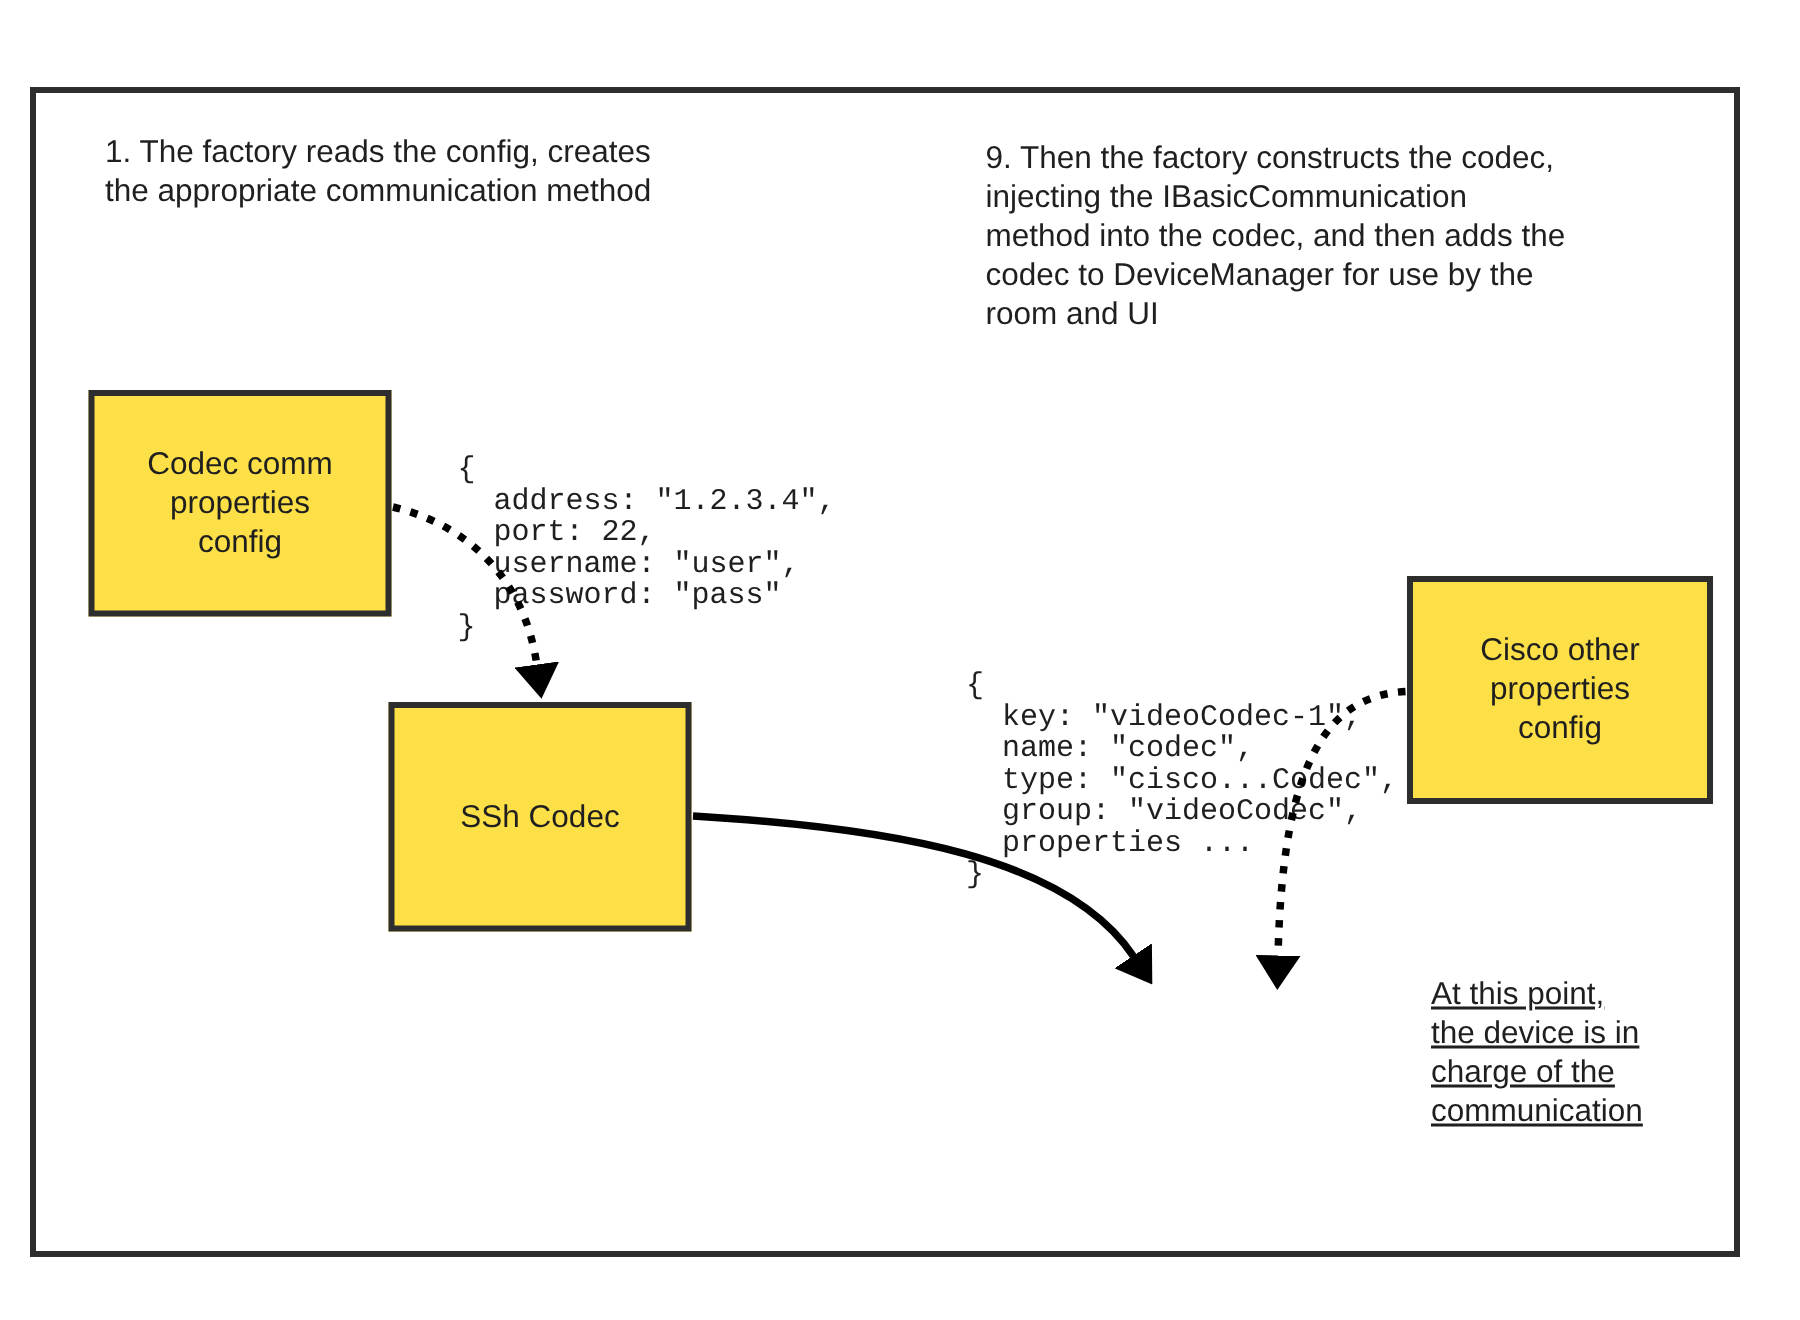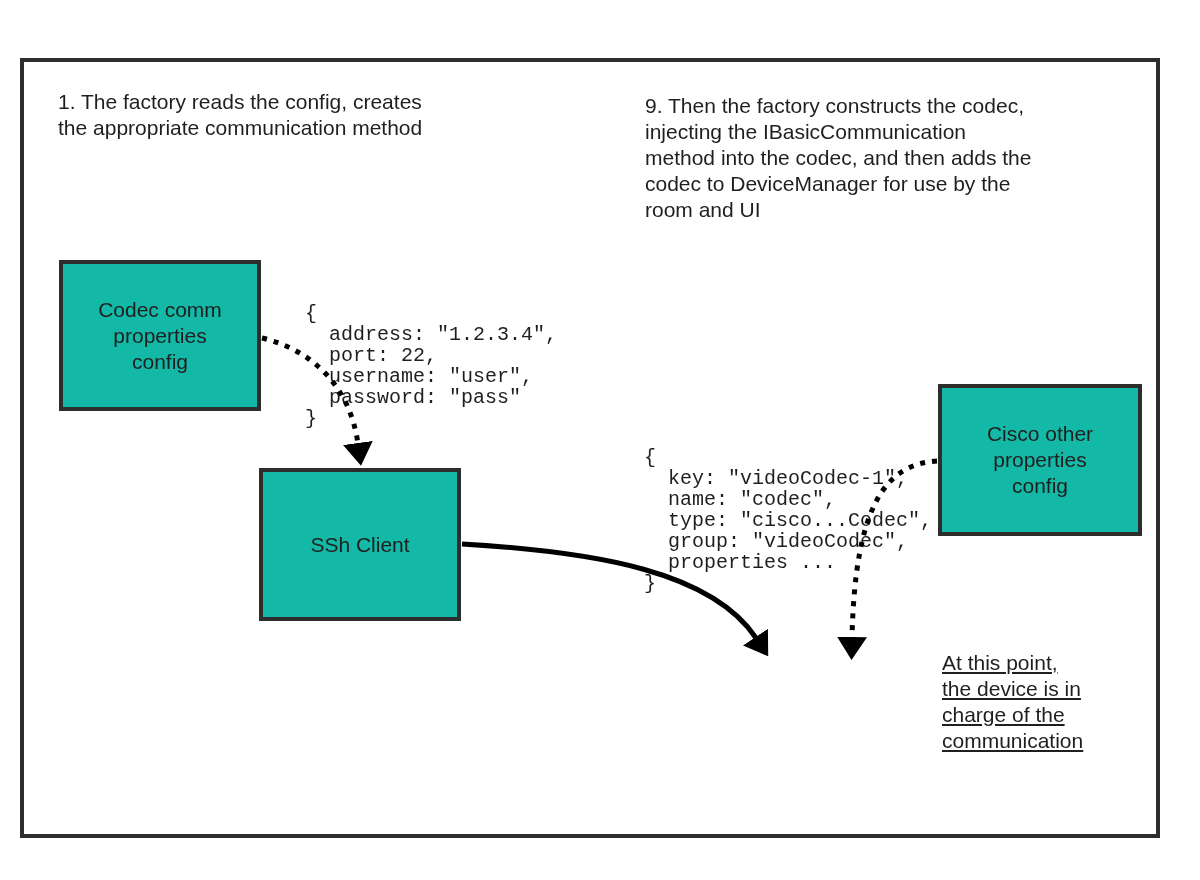--- a/index.html
+++ b/index.html
@@ -17,29 +17,30 @@
     left: 20px; top: 58px;
     width: 1140px; height: 780px;
     border: 4px solid #2d2d2d;
     box-sizing: border-box;
   }
   .annotation {
     position: absolute;
     font-size: 21px;
     line-height: 26px;
     white-space: pre-line;
+    margin-left: 12px;
   }
   .ann-step1 { left: 58px; top: 89px; }
   .ann-step2 { left: 645px; top: 93px; }
   .ann-note  { left: 942px; top: 650px; text-decoration: underline; }
   .node {
     position: absolute;
     border: 4px solid #2d2d2d;
     box-sizing: border-box;
-    background: #14b8a6;
+    background: #fde047;
     display: flex;
     align-items: center;
     justify-content: center;
     text-align: center;
   }
   .node-label {
     font-size: 21px;
     line-height: 26px;
     white-space: pre-line;
   }
@@ -86,21 +87,21 @@
 charge of the
 communication</div>
 
   <div class="node node-codec-comm">
     <span class="node-label">Codec comm
 properties
 config</span>
   </div>
 
   <div class="node node-ssh-client">
-    <span class="node-label">SSh Client</span>
+    <span class="node-label">SSh Codec</span>
   </div>
 
   <div class="node node-codec-other">
     <span class="node-label">Cisco other
 properties
 config</span>
   </div>
 
 
   <div class="code code-comm">{

